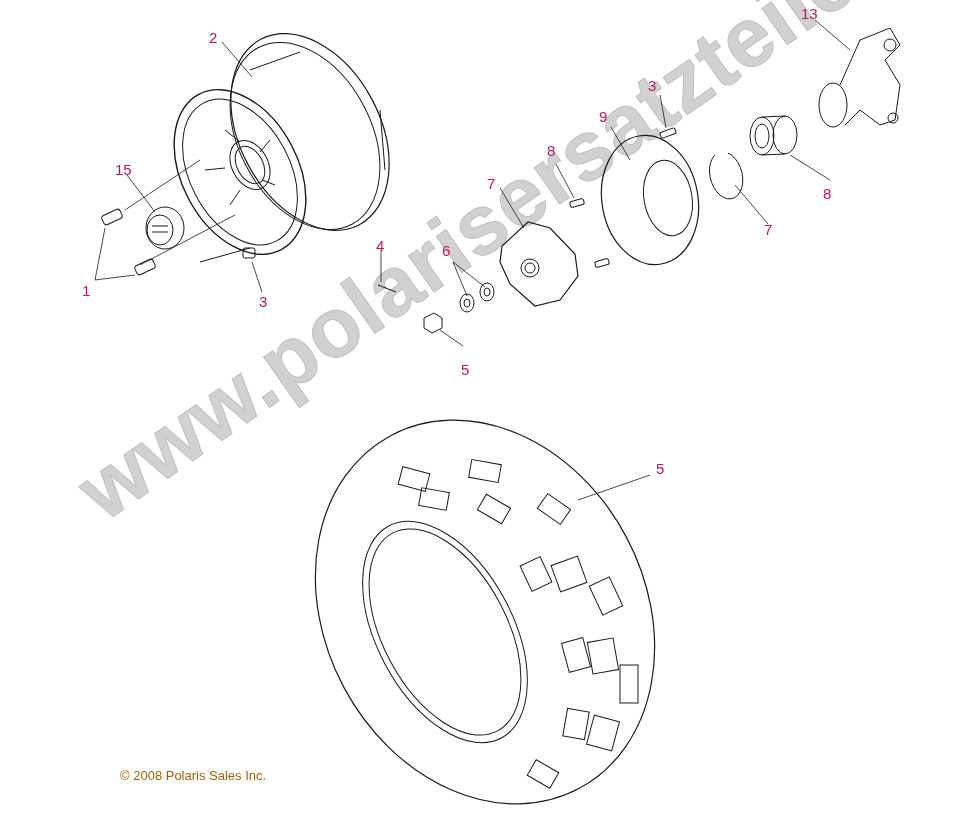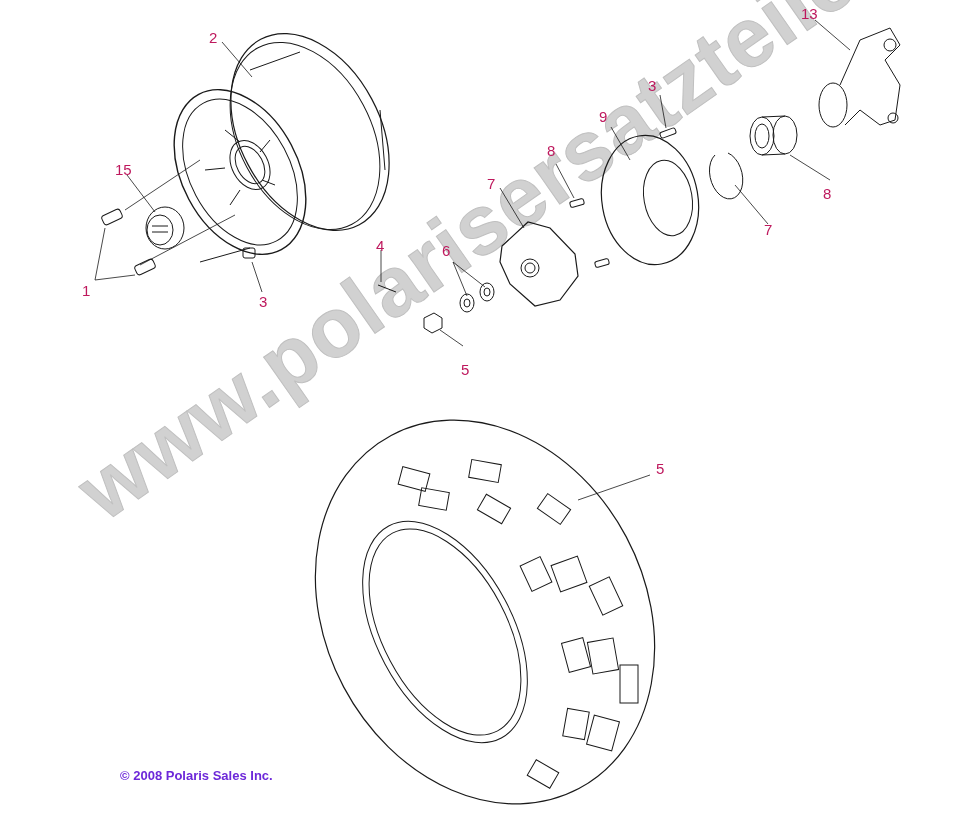--- a/index.html
+++ b/index.html
@@ -1,20 +1,20 @@
 <!DOCTYPE html>
 <html><head>
 <meta charset="utf-8">
 <style>
   html, body { margin:0; padding:0; background:#ffffff; }
   body { width:977px; height:813px; position:relative; overflow:hidden;
          font-family:"Liberation Sans", sans-serif; }
   #diagram { position:absolute; left:0; top:0; width:977px; height:813px; }
   .callout { position:absolute; font-size:15px; color:#be185d; line-height:1; }
-  .copyright { position:absolute; left:120px; top:768px; font-size:13px; color:#6d28d9;font-weight:bold; }
+  .copyright { position:absolute; left:120px; top:768px; font-size:13px; color:#a16207; }
   .watermark { position:absolute; left:60px; top:460px; font-size:84px; font-weight:bold;
                color:#cfcfcf; transform-origin:0 0; transform:rotate(-35deg);
                white-space:nowrap; letter-spacing:1px; opacity:0.95; pointer-events:none;
                -webkit-text-stroke:1px #bdbdbd; }
 </style>
 </head>
 <body>
 
 <div class="watermark">www.polarisersatzteile.de</div>
 

